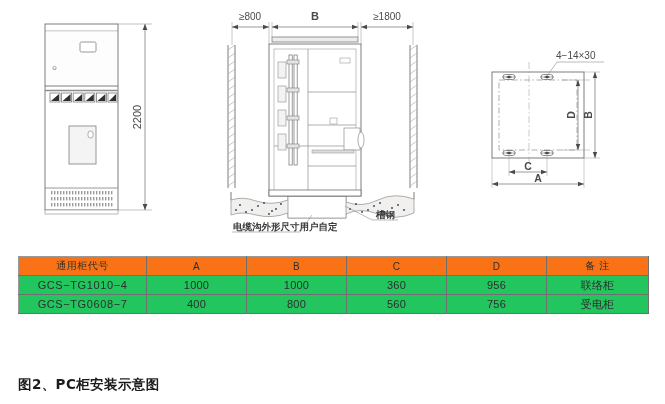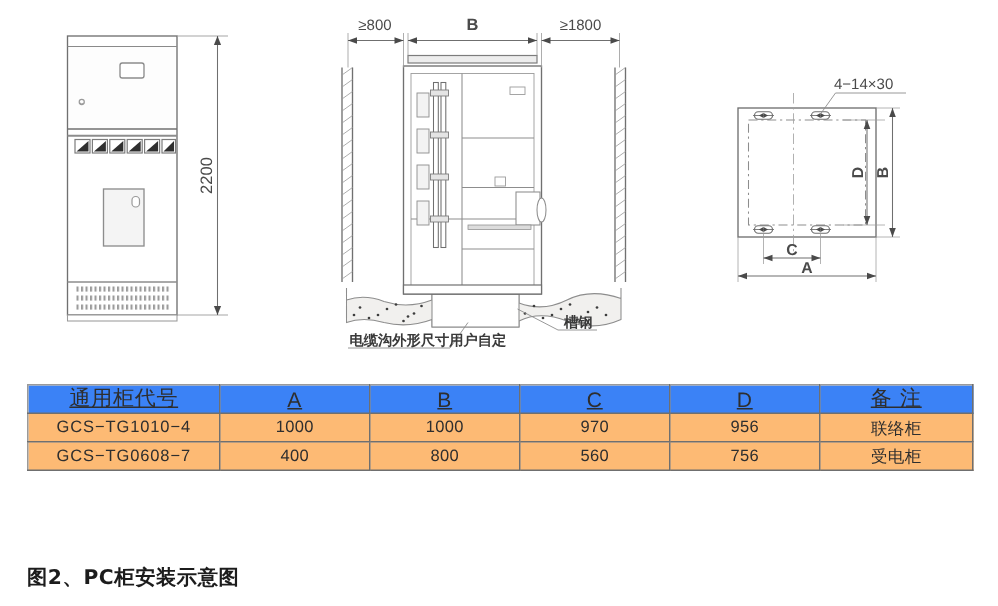--- a/index.html
+++ b/index.html
@@ -40,33 +40,32 @@
     border: 1px solid #6f6f6f;
     height: 18px;
     text-align: center;
     vertical-align: middle;
     padding: 0;
     color: #2e2e2e;
     font-weight: normal;
     white-space: nowrap;
   }
   table.spec thead th {
-    background: #3b82f6;
+    background: #f97316;
     border-top: 1px solid #9a9a9a;
     border-bottom: 1px solid #6f6f6f;
-    font-size: 14px;
+    font-size: 10px;
     letter-spacing: .5px;
-    text-decoration: underline;
   }
   table.spec thead th.first-head,
   table.spec tbody td.first-col {
     border-left: 1px solid #9a9a9a;
   }
   table.spec tbody td {
-    background: #fdba74;
+    background: #22c55e;
     font-size: 11px;
     letter-spacing: .2px;
   }
   table.spec td.code {
     letter-spacing: .6px;
   }
   table.spec td.cn, table.spec th.cn {
     font-family: "DejaVu Sans", "Liberation Sans", sans-serif;
   }
 
@@ -429,21 +428,21 @@
         <th>C</th>
         <th>D</th>
         <th class="cn">备 注</th>
       </tr>
     </thead>
     <tbody>
       <tr>
         <td class="first-col code">GCS−TG1010−4</td>
         <td>1000</td>
         <td>1000</td>
-        <td>970</td>
+        <td>360</td>
         <td>956</td>
         <td class="cn">联络柜</td>
       </tr>
       <tr>
         <td class="first-col code">GCS−TG0608−7</td>
         <td>400</td>
         <td>800</td>
         <td>560</td>
         <td>756</td>
         <td class="cn">受电柜</td>

